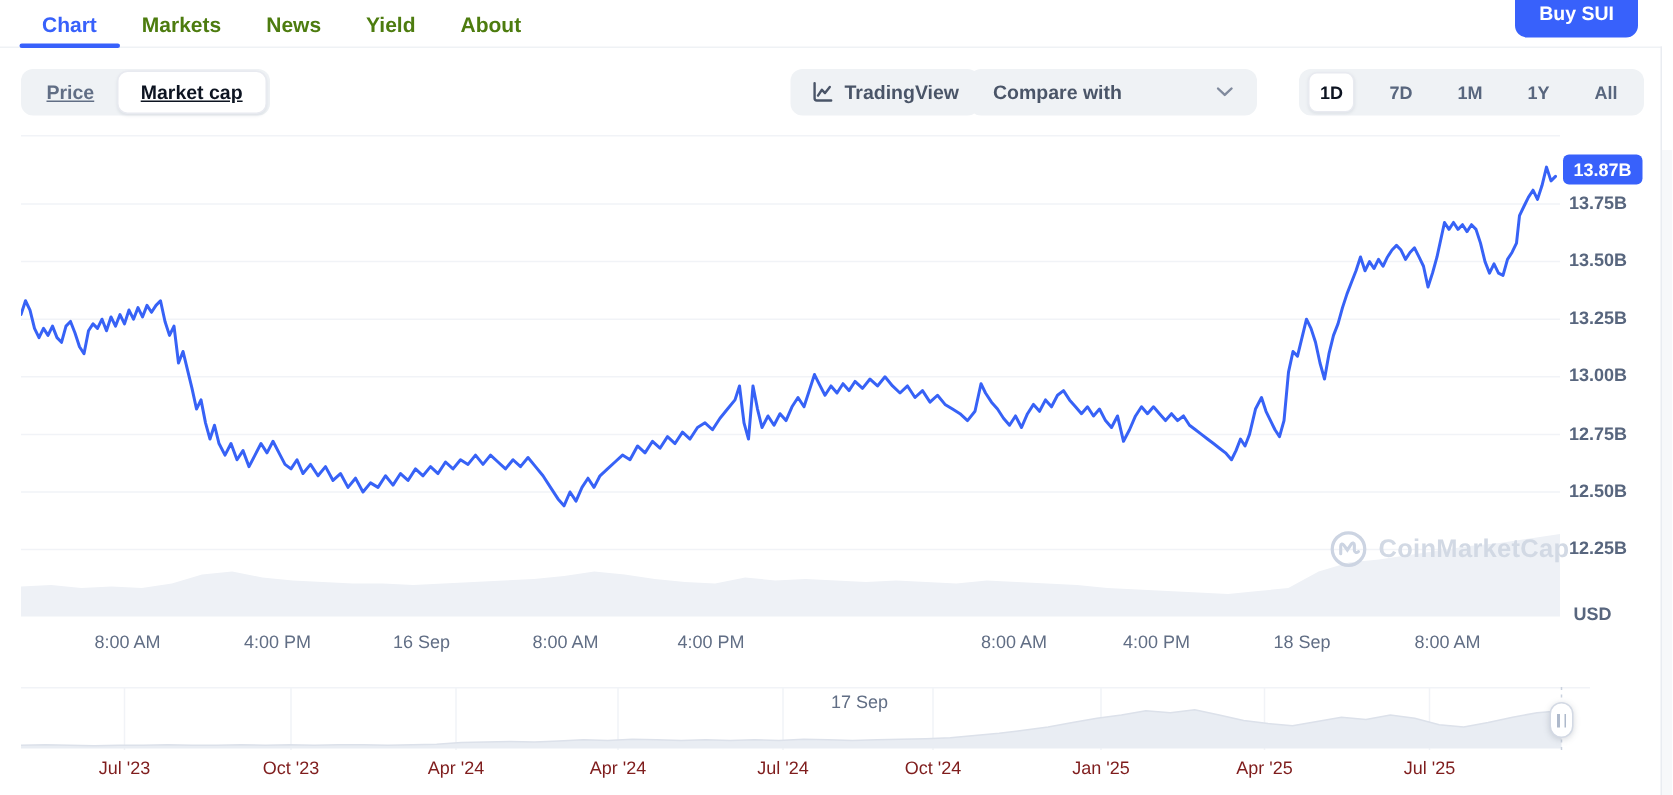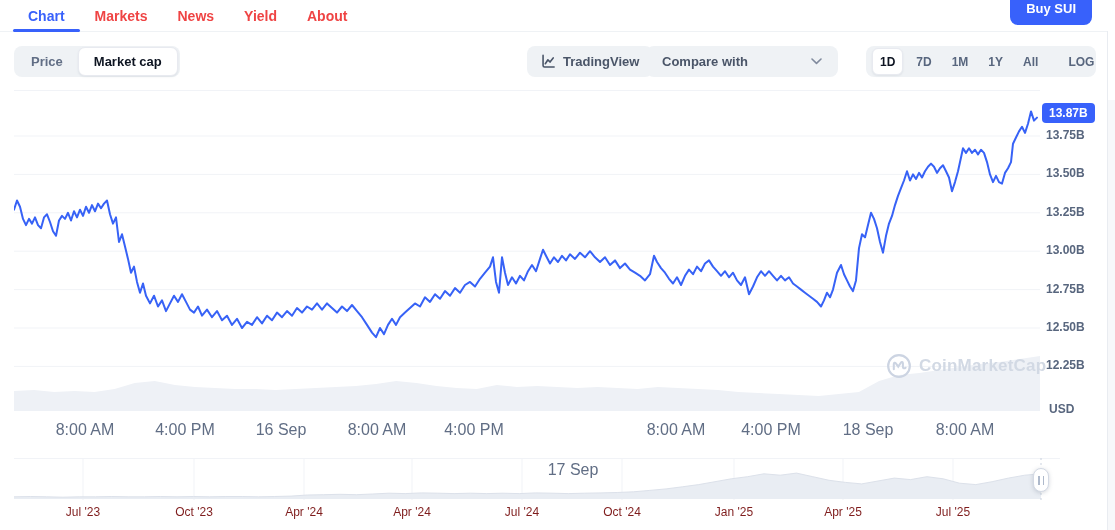--- a/index.html
+++ b/index.html
@@ -3,57 +3,57 @@
 <meta charset="utf-8">
 <style>
   html,body{margin:0;padding:0;background:#fff;}
   .app{position:relative;width:1115px;height:530px;background:#fff;overflow:hidden;
        font-family:"Liberation Sans","DejaVu Sans",sans-serif;color:#0d1421;}
 
   
   .topnav{position:absolute;left:0;top:0;width:1108px;height:31px;border-bottom:1px solid #eff2f5;}
   .nav-items{position:absolute;left:13px;top:0;height:31px;display:flex;align-items:center;}
   .nav-item{position:relative;height:31px;display:flex;align-items:center;padding:0 15px;
-            font-size:14px;font-weight:600;color:#ef4444;cursor:pointer;}
+            font-size:14px;font-weight:600;color:#4d7c0f;cursor:pointer;}
   .nav-item.active{color:#3861fb;}
   .nav-item.active::after{content:"";position:absolute;left:0;right:0;bottom:-1px;height:3px;
             background:#3861fb;border-radius:2px;}
   .nav-item .dot{display:inline-block;width:5px;height:5px;border-radius:50%;background:#e0766b;
             margin:-10px 0 0 3px;}
   .buy-btn{position:absolute;right:23px;top:-8px;height:33px;padding:0 16px;background:#3861fb;
             color:#fff;font-size:13px;font-weight:700;border:none;border-radius:8px;
             font-family:inherit;cursor:pointer;}
 
   
   .ctl-row{position:absolute;left:0;top:46px;width:1115px;height:31px;}
   .seg{position:absolute;left:14px;top:0;height:31px;background:#eff2f5;border-radius:8px;
        display:inline-flex;align-items:center;padding:0 2px;box-sizing:border-box;}
   .seg-opt{height:27px;display:flex;align-items:center;padding:0 15px;font-size:13px;font-weight:600;
-       color:#616e85;border-radius:7px;cursor:pointer;white-space:nowrap;}
+       color:#616e85;border-radius:7px;cursor:pointer;white-space:nowrap;text-decoration:underline;}
   .seg-opt.sel{background:#fff;color:#0d1421;font-weight:700;border:1px solid #e8eaf0;
        box-shadow:0 1px 2px rgba(128,138,157,.15);}
   .ctl-btn{position:absolute;top:0;height:31px;background:#eff2f5;border:none;border-radius:8px;
        display:flex;align-items:center;font-family:inherit;cursor:pointer;box-sizing:border-box;}
   .tv-btn{left:527px;padding:0 14px;gap:7px;font-size:13px;font-weight:700;color:#4a5568;}
   .cmp-btn{left:646px;width:192px;padding:0 16px;justify-content:space-between;
        font-size:13px;font-weight:600;color:#4a5568;}
   .ranges{position:absolute;left:866px;top:0;width:230px;height:31px;background:#eff2f5;
-       border-radius:8px;display:flex;align-items:center;padding:0 6px;box-sizing:border-box;gap:6px;}
+       border-radius:8px;display:flex;align-items:center;padding:0 6px;box-sizing:border-box;gap:16px;}
   .rng{height:25px;display:flex;align-items:center;padding:0 7px;font-size:12px;font-weight:700;
        color:#58667e;border-radius:6px;cursor:pointer;}
   .rng.sel{background:#fff;color:#0d1421;border:1px solid #e8eaf0;box-shadow:0 1px 2px rgba(128,138,157,.15);}
   .rng.dim{color:#828da0;letter-spacing:1px;}
   .vdiv{width:1px;height:14px;background:#d5dae2;margin:0 2px;}
 
   
   #main-chart{position:absolute;left:14px;top:88px;}
   #navigator{position:absolute;left:14px;top:458px;}
   .y-label{position:absolute;left:1046px;font-size:12px;font-weight:600;color:#58667e;white-space:nowrap;}
   .y-unit{position:absolute;left:1049px;top:402px;font-size:12px;font-weight:700;color:#58667e;}
-  .x-label{position:absolute;top:421px;transform:translateX(-50%);font-size:16px;font-weight:500;
+  .x-label{position:absolute;top:421px;transform:translateX(-50%);font-size:12px;font-weight:500;
        color:#616e85;white-space:nowrap;}
   .nav-label{position:absolute;top:505px;transform:translateX(-50%);font-size:12px;font-weight:500;
        color:#7f1d1d;white-space:nowrap;}
   .badge{position:absolute;left:1042px;top:103px;background:#3861fb;color:#fff;font-size:12px;
        font-weight:700;padding:4px 7px;border-radius:4px;line-height:1;}
   .watermark{position:absolute;left:886px;top:353px;display:flex;align-items:center;gap:7px;
        color:#ccd4e2;pointer-events:none;}
   .watermark span{font-size:17px;font-weight:600;color:#d2d9e4;letter-spacing:.2px;}
   .nav-handle{position:absolute;left:1033px;top:468px;width:16px;height:24px;background:#fff;
        border:1px solid #d3d9e4;border-radius:8px;box-shadow:0 1px 4px rgba(100,110,130,.28);

